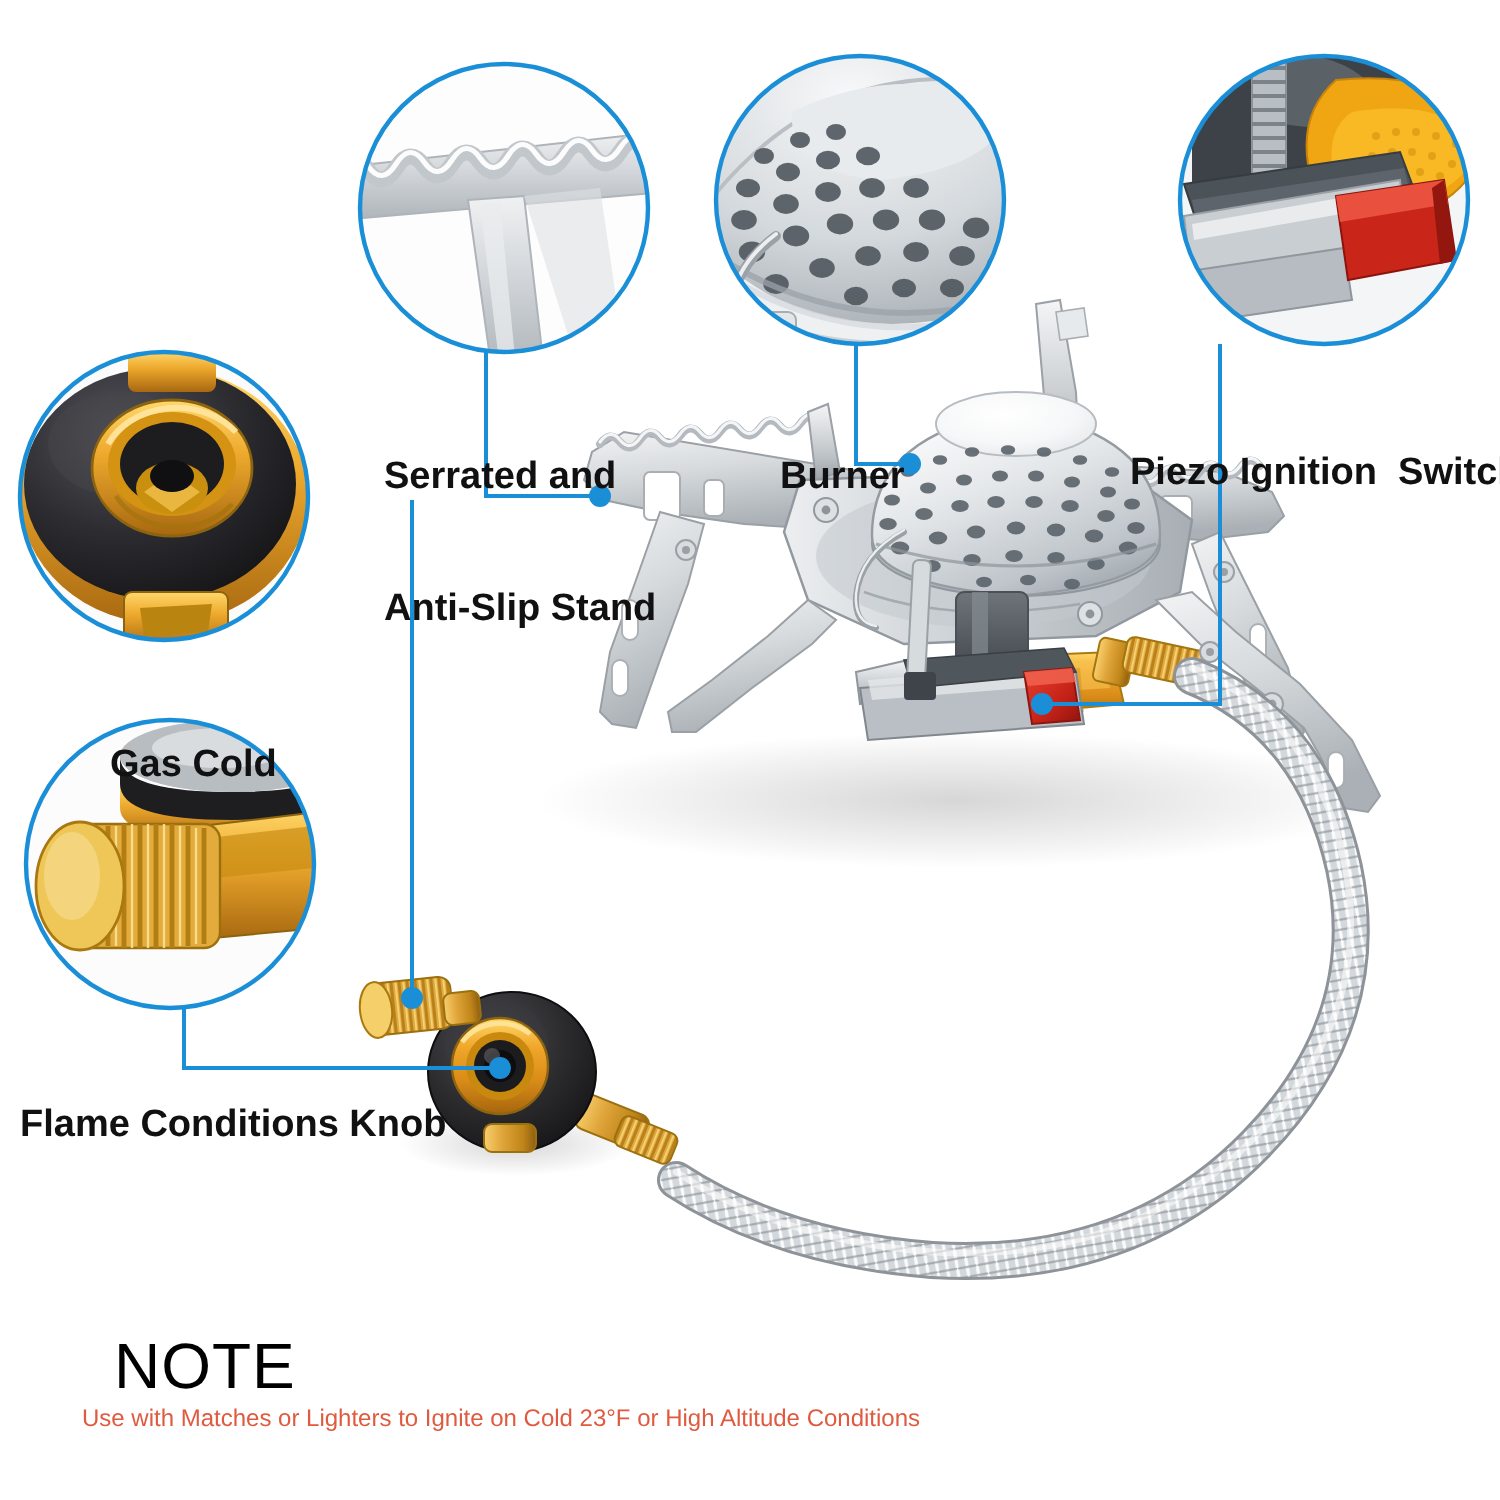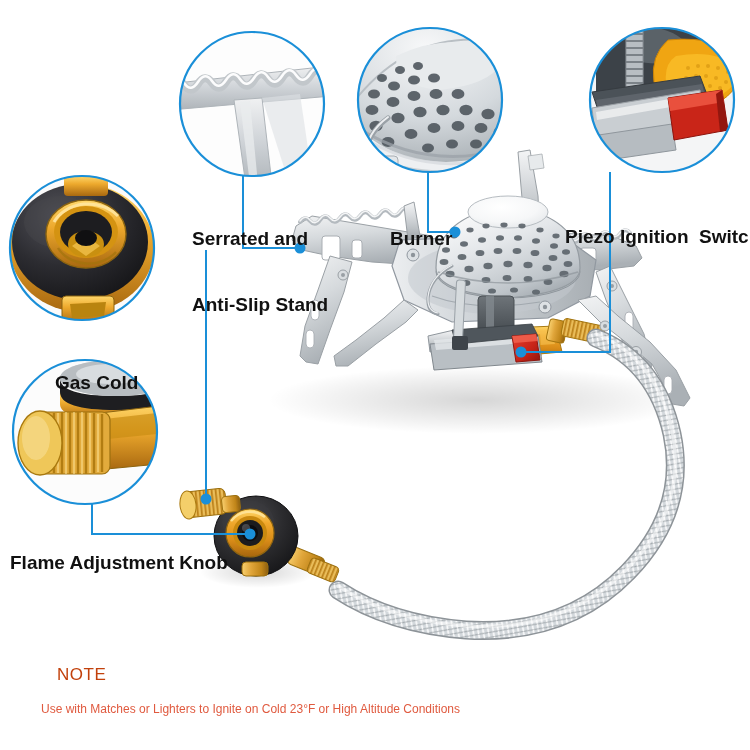--- a/index.html
+++ b/index.html
@@ -31,23 +31,23 @@
     font-weight: 700;
     font-size: 19px;
     line-height: 22px;
     letter-spacing: 0px;
     white-space: pre;
   }
   .note-title {
     position: absolute;
     left: 57px;
     top: 665px;
-    color: #c2410c;
+    color: #000000;
     font-family: "Liberation Sans", sans-serif;
-    font-size: 17px;
+    font-size: 32px;
     font-weight: 400;
     letter-spacing: 0.5px;
   }
   .note-body {
     position: absolute;
     left: 41px;
     top: 702px;
     color: #e05a3f;
     font-family: "Liberation Sans", sans-serif;
     font-size: 12px;
@@ -584,19 +584,19 @@
 
   <div class="callout-label" style="left:565px; top:182px;">
     <div>Piezo Ignition  Switch</div>
   </div>
 
   <div class="callout-label" style="left:55px; top:328px;">
     <div>Gas Cold</div>
   </div>
 
   <div class="callout-label" style="left:10px; top:508px;">
-    <div>Flame Adjustment Knob</div>
+    <div>Flame Conditions Knob</div>
   </div>
 
   <div class="note-title">NOTE</div>
   <div class="note-body">Use with Matches or Lighters to Ignite on Cold 23°F or High Altitude Conditions</div>
 
 </div>
 
 </body></html>

